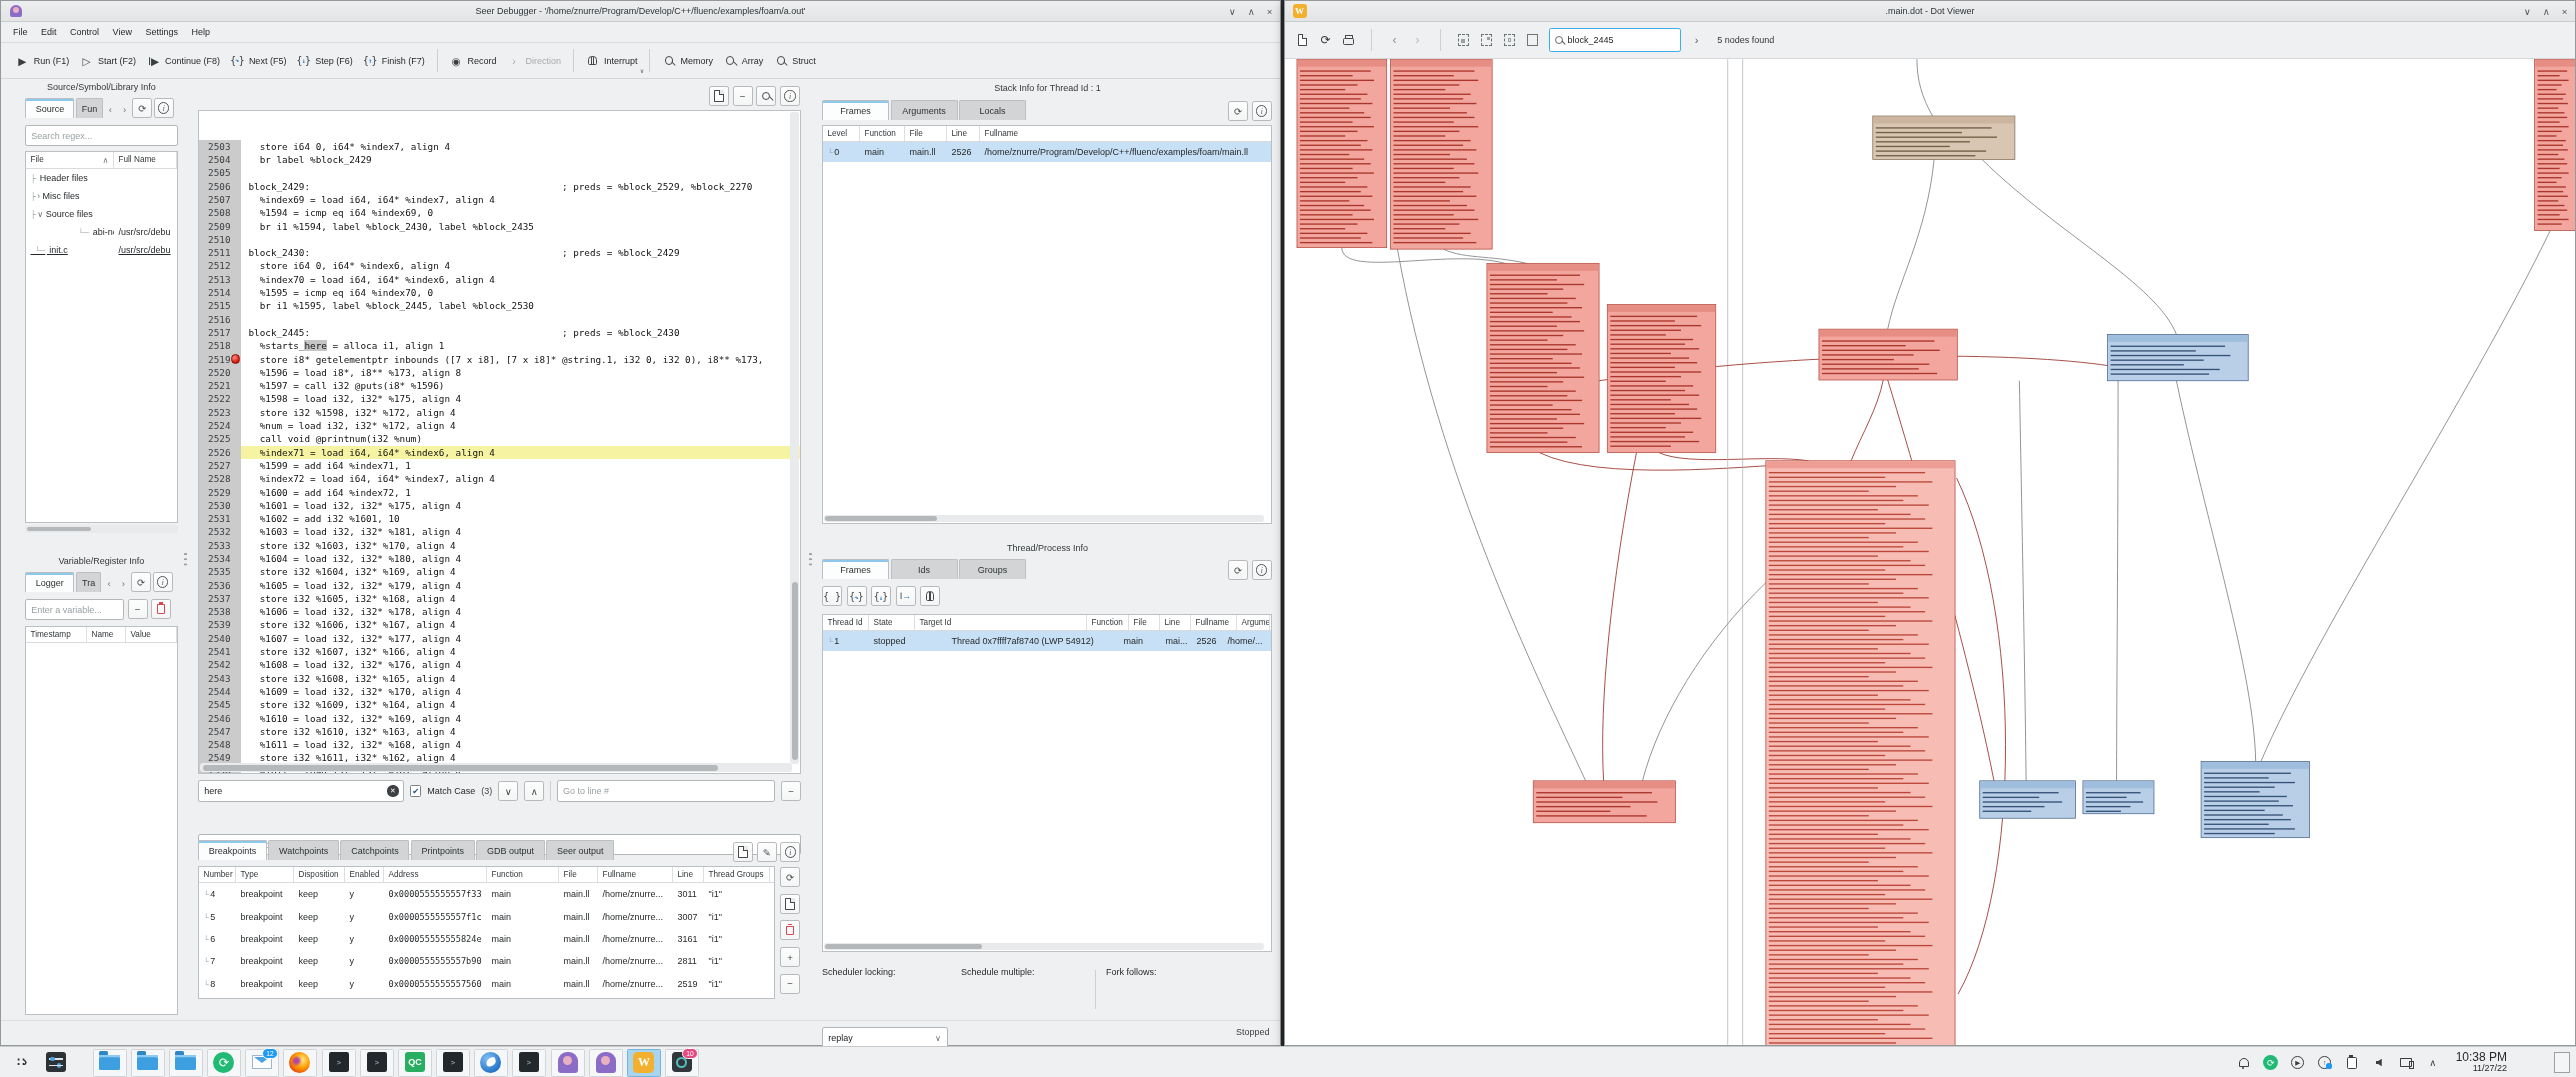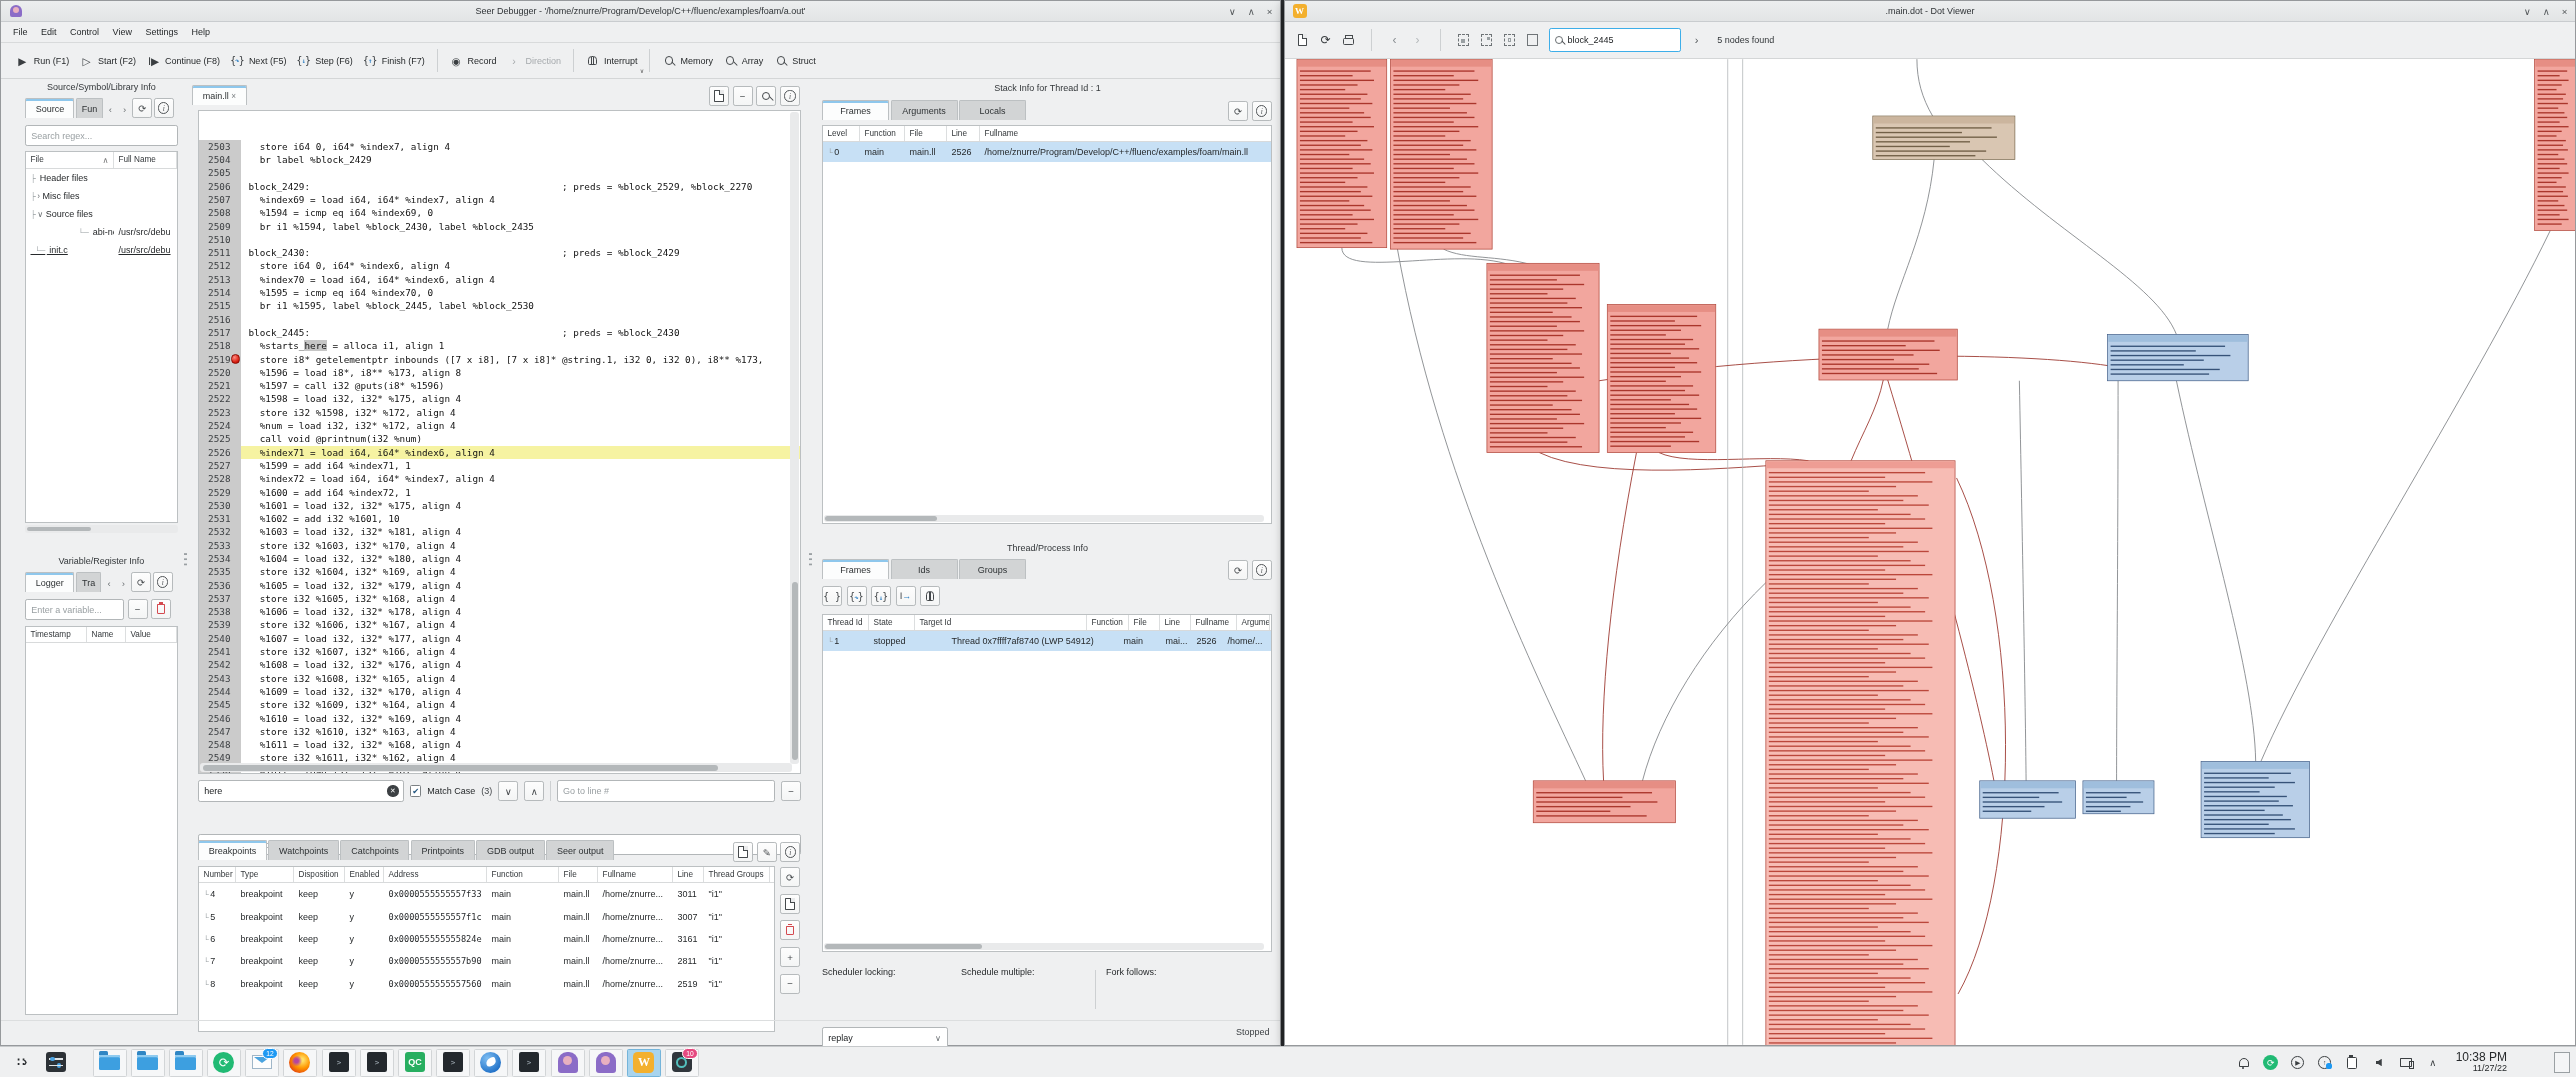--- a/index.html
+++ b/index.html
@@ -320,23 +320,20 @@
       </span>
   </div>
   <div class="frame" style="left:24px;top:625px;width:153px;height:389px;">
     <div class="thead">
       <div style="width:61px;">Timestamp</div>
       <div style="width:39px;">Name</div>
       <div style="flex:1;">Value</div>
     </div>
   </div>
 
-  <div class="tabrow" style="left:191px;top:84px;width:609px;">
-    <span class="tab active"><span>main.ll</span> <span style="color:#7a7f82;font-size:8.2px;">×</span></span>
-  </div>
   <div class="abs" style="left:708px;top:85px;display:flex;gap:3.7px;">
     <span class="sqbtn">
         <span class="ic-file"></span>
       </span>
     <span class="sqbtn">−</span>
     <span class="sqbtn">
         <span class="ic-mag"></span>
       </span>
     <span class="sqbtn">
         <span class="ic-info">i</span>
@@ -381,21 +378,21 @@
   <div class="abs" style="left:732px;top:841px;display:flex;gap:3.7px;">
     <span class="sqbtn">
         <span class="ic-file"></span>
       </span>
     <span class="sqbtn">✎</span>
     <span class="sqbtn">
         <span class="ic-info">i</span>
       </span>
   </div>
 
-  <div class="frame" style="left:197px;top:865px;width:577px;height:166px;">
+  <div class="frame" style="left:197px;top:865px;width:577px;height:133px;">
     <div class="thead" id="bp-head">
         <div style="width: 37px;">Number</div>
         <div style="width: 58px;">Type</div>
         <div style="width: 51px;">Disposition</div>
         <div style="width: 39px;">Enabled</div>
         <div style="width: 103px;">Address</div>
         <div style="width: 72px;">Function</div>
         <div style="width: 39px;">File</div>
         <div style="width: 75px;">Fullname</div>
         <div style="width: 31px;">Line</div>

